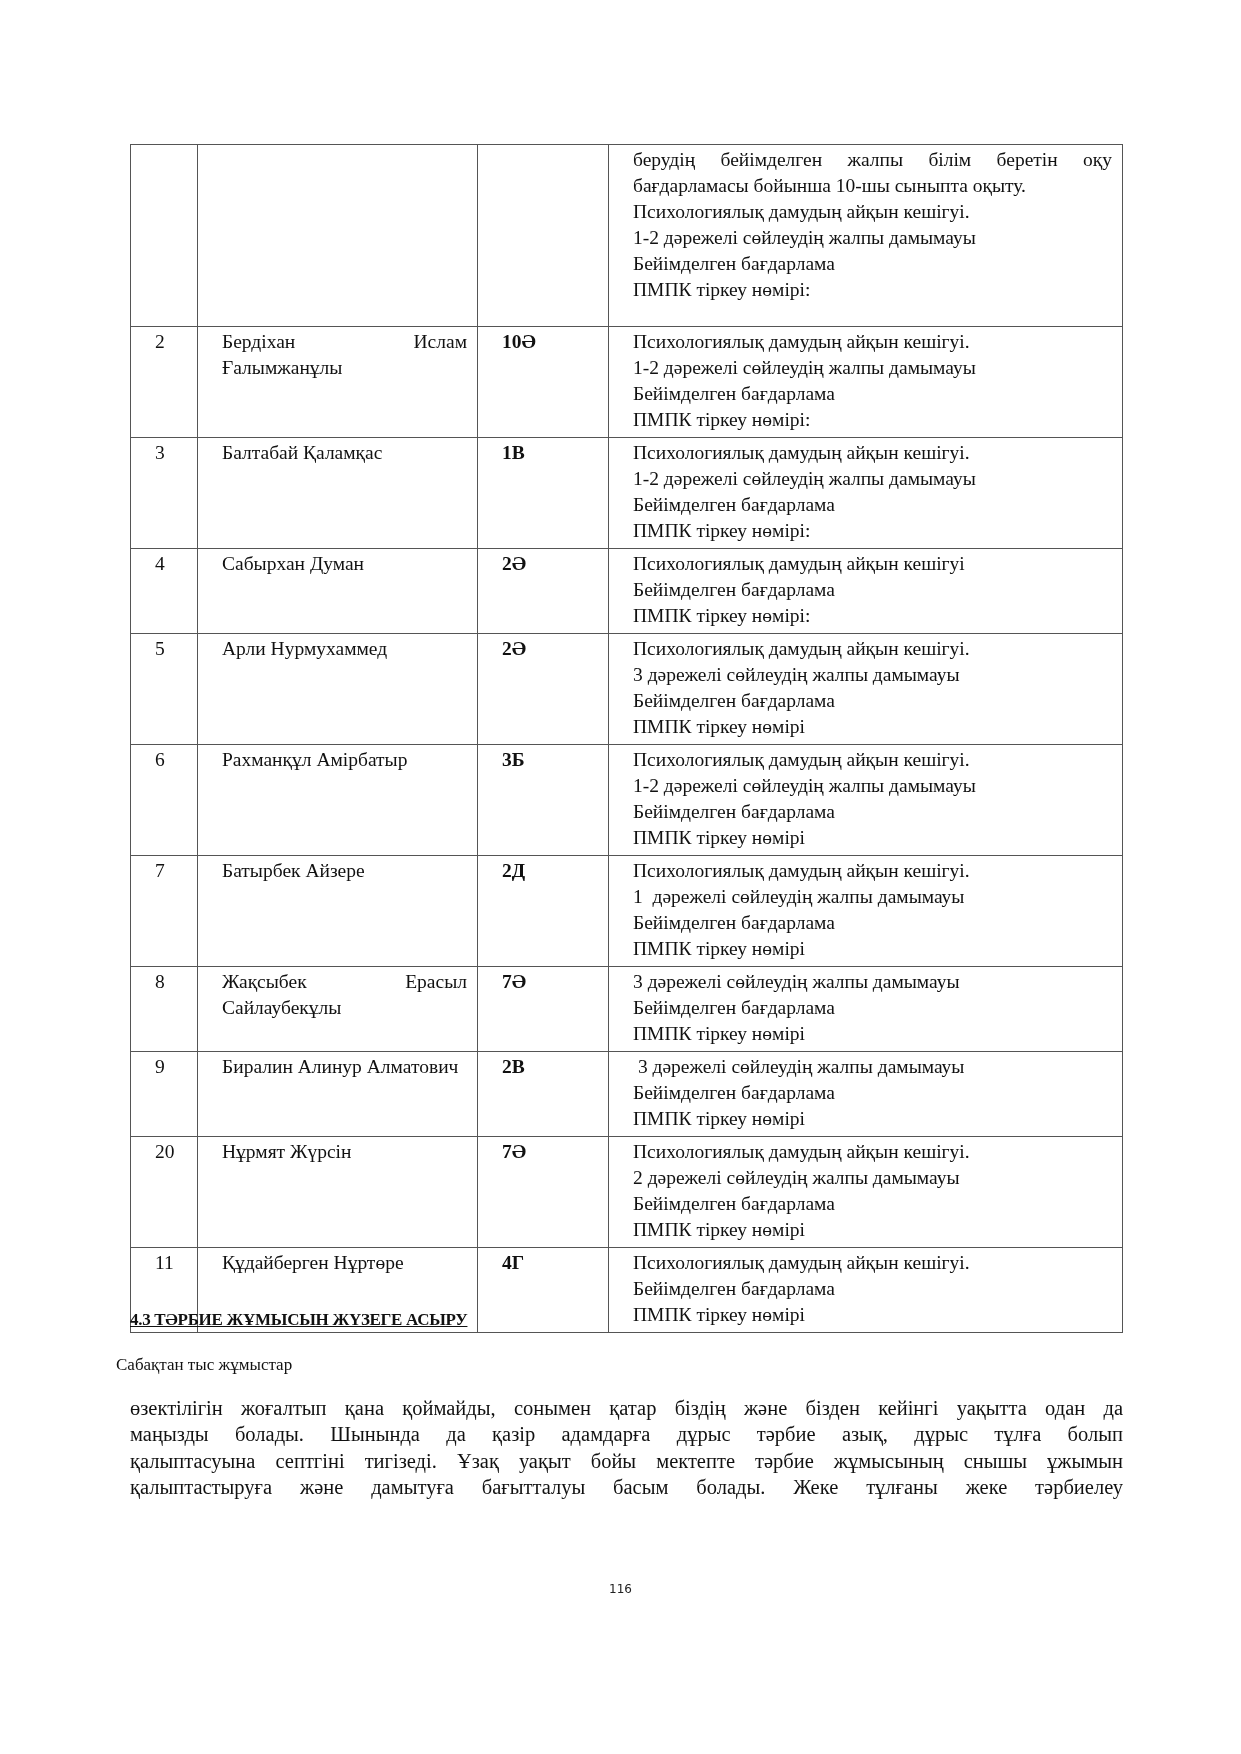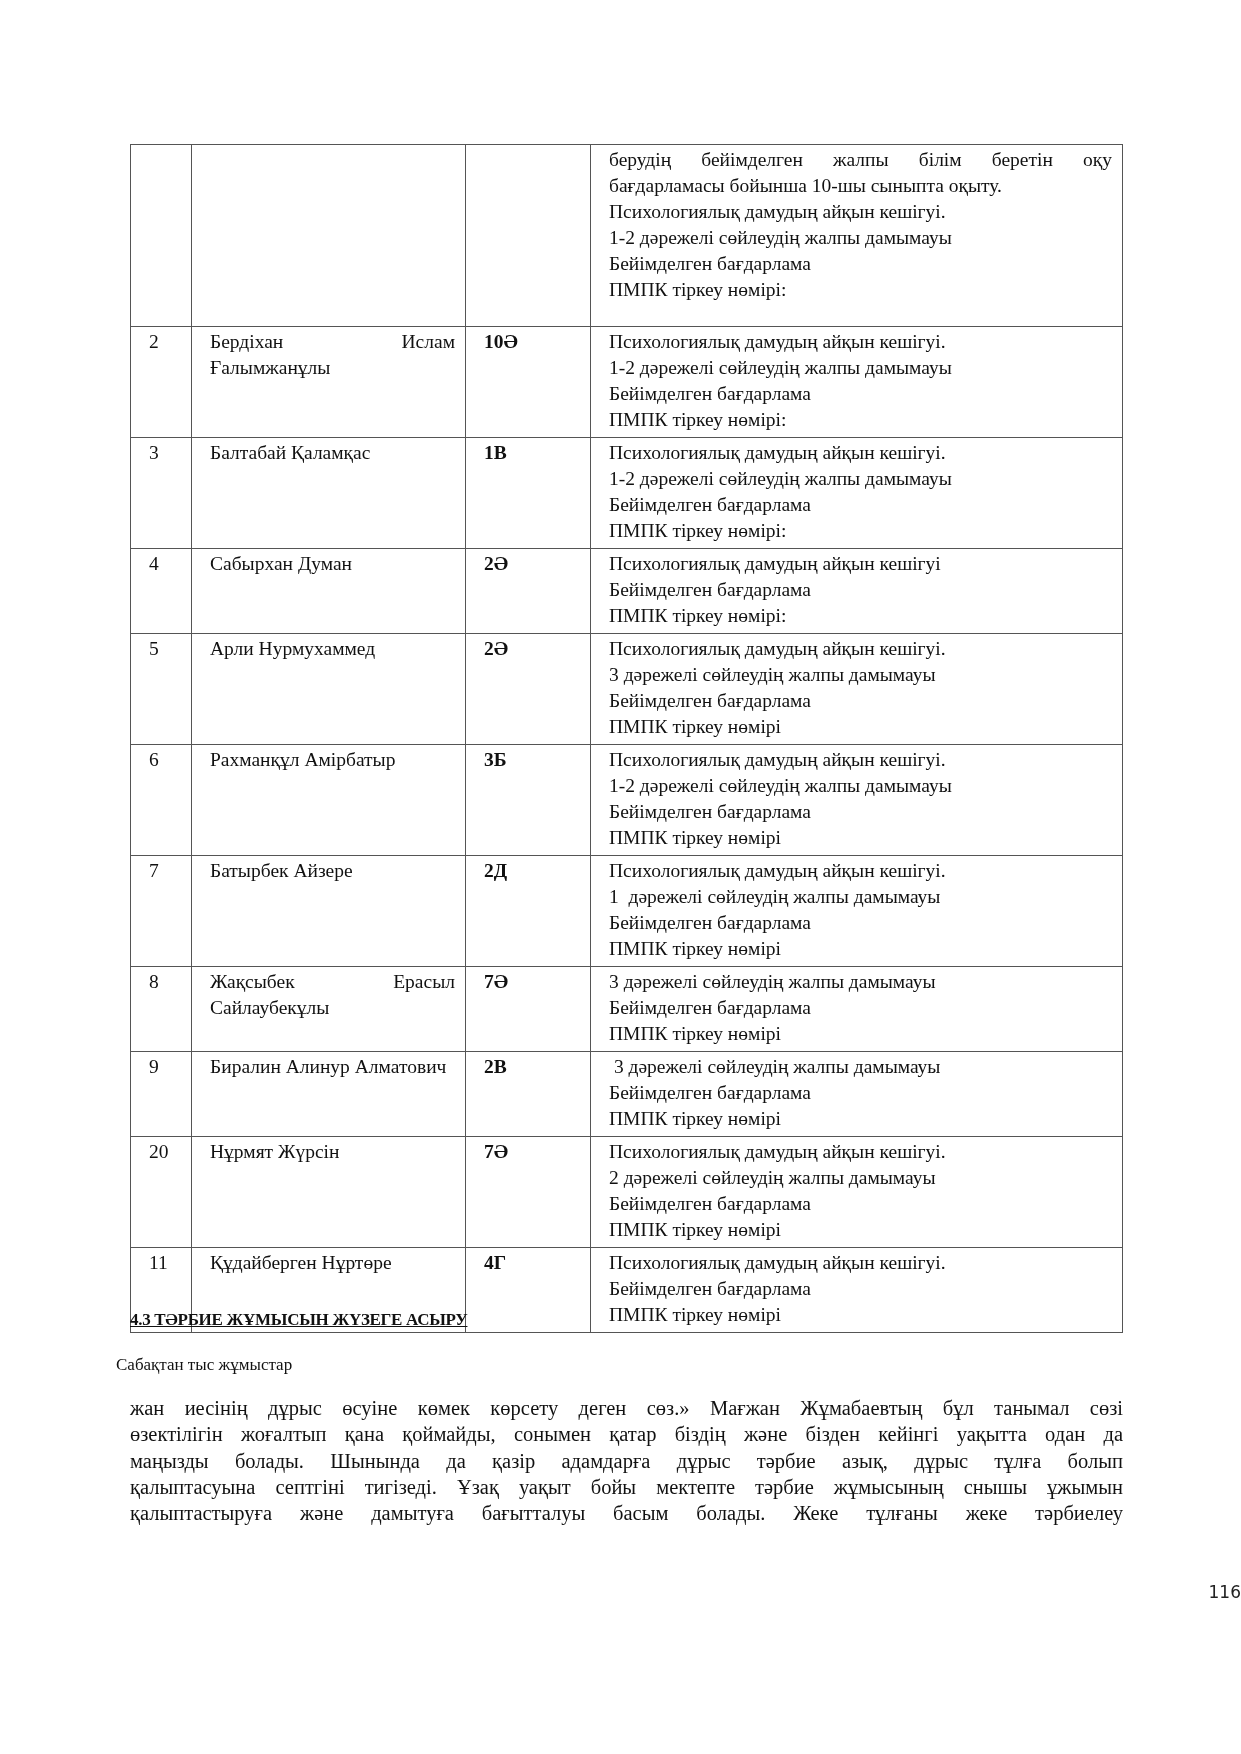--- a/index.html
+++ b/index.html
@@ -1,37 +1,37 @@
 <!DOCTYPE html>
 <html><head>
 <meta charset="utf-8">
 <style>
   html, body { margin:0; padding:0; background:#ffffff; }
   body { width:1241px; height:1754px; position:relative; overflow:hidden;
          font-family:"Liberation Serif", "DejaVu Serif", serif; color:#111; }
   .page { position:absolute; left:0; top:0; width:1241px; height:1754px; background:#fff; }
   table.main { position:absolute; left:130px; top:144px; width:993px;
                border-collapse:collapse; font-size:19.5px; line-height:26px; }
-  table.main td { border:1.5px solid #555; vertical-align:top; padding:2px 10px 4px 18px; }
+  table.main td { border:1.5px solid #555; vertical-align:top; padding:2px 10px 4px 24px; }
   td.c-num { width:32px; }
   td.c-name { width:245px; }
   td.c-class { width:96px;font-weight:bold; }
   td.c-desc { }
   .name-justify { text-align:justify; text-align-last:left; }
   .desc-line { display:block; white-space:pre; }
   .just-line { display:block; text-align:justify; text-align-last:justify; }
   .section-heading { position:absolute; left:130px; top:1310px; font-weight:bold;
                      font-size:17px; text-decoration:underline; letter-spacing:-0.3px; }
   .sub-heading { position:absolute; left:116px; top:1355px; font-weight:normal; font-size:17px; }
   .paragraph { position:absolute; left:130px; top:1395px; width:993px; font-size:20.5px;
                line-height:26.3px; text-align:justify; }
   .paragraph .line { display:block; text-align:justify; text-align-last:justify; }
   .paragraph .line.first { text-indent:58px; }
-  .page-number { position:absolute; left:0; width:1241px; top:1582px; text-align:right;
-                 font-family:"DejaVu Sans", "Liberation Sans", sans-serif; font-size:17px; color:#222; }
+  .page-number { position:absolute; left:0; width:1241px; top:1582px; text-align:center;
+                 font-family:"DejaVu Sans", "Liberation Sans", sans-serif; font-size:12px; color:#222; }
 </style>
 </head>
 <body>
 
 <div class="page">
 
   <table class="main">
     <tbody>
 
       <tr style="height:182px;">
@@ -163,21 +163,20 @@
           <span class="desc-line">ПМПК тіркеу нөмірі</span>
         </td>
       </tr>
     </tbody>
   </table>
 
   <div class="section-heading">4.3 ТӘРБИЕ ЖҰМЫСЫН ЖҮЗЕГЕ АСЫРУ</div>
   <div class="sub-heading">Сабақтан тыс жұмыстар</div>
 
   <div class="paragraph">
-    <span class="line">жан иесінің дұрыс өсуіне көмек көрсету деген сөз.» Мағжан Жұмабаевтың бұл танымал сөзі</span>
     <span class="line">өзектілігін жоғалтып қана қоймайды, сонымен қатар біздің және бізден кейінгі уақытта одан да</span>
     <span class="line">маңызды болады. Шынында да қазір адамдарға дұрыс тәрбие азық, дұрыс тұлға болып</span>
     <span class="line">қалыптасуына септгіні тигізеді. Ұзақ уақыт бойы мектепте тәрбие жұмысының снышы ұжымын</span>
     <span class="line">қалыптастыруға және дамытуға бағытталуы басым болады. Жеке тұлғаны жеке тәрбиелеу</span>
   </div>
 
   <div class="page-number">116</div>
 </div>
 
 </body></html>

